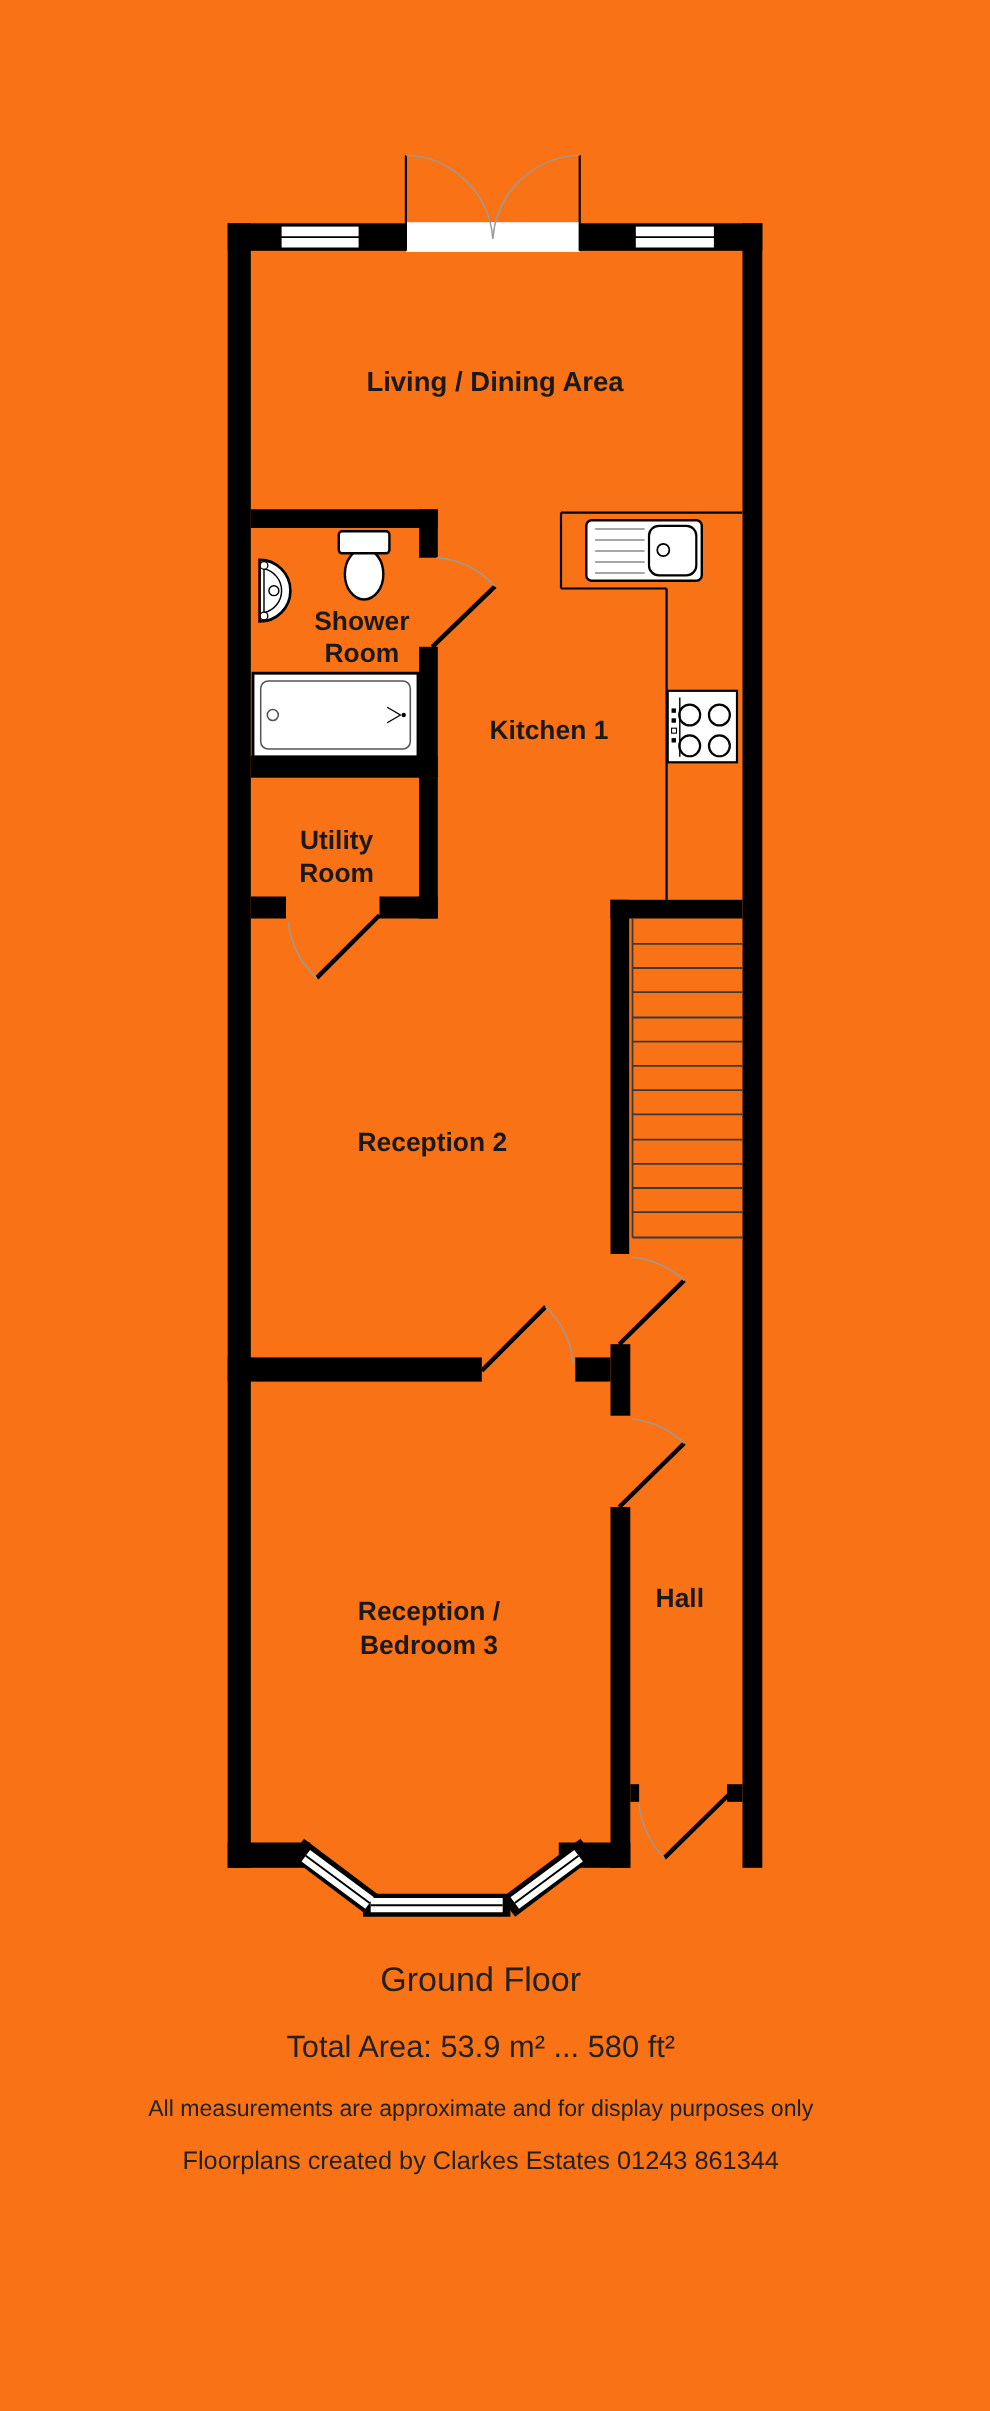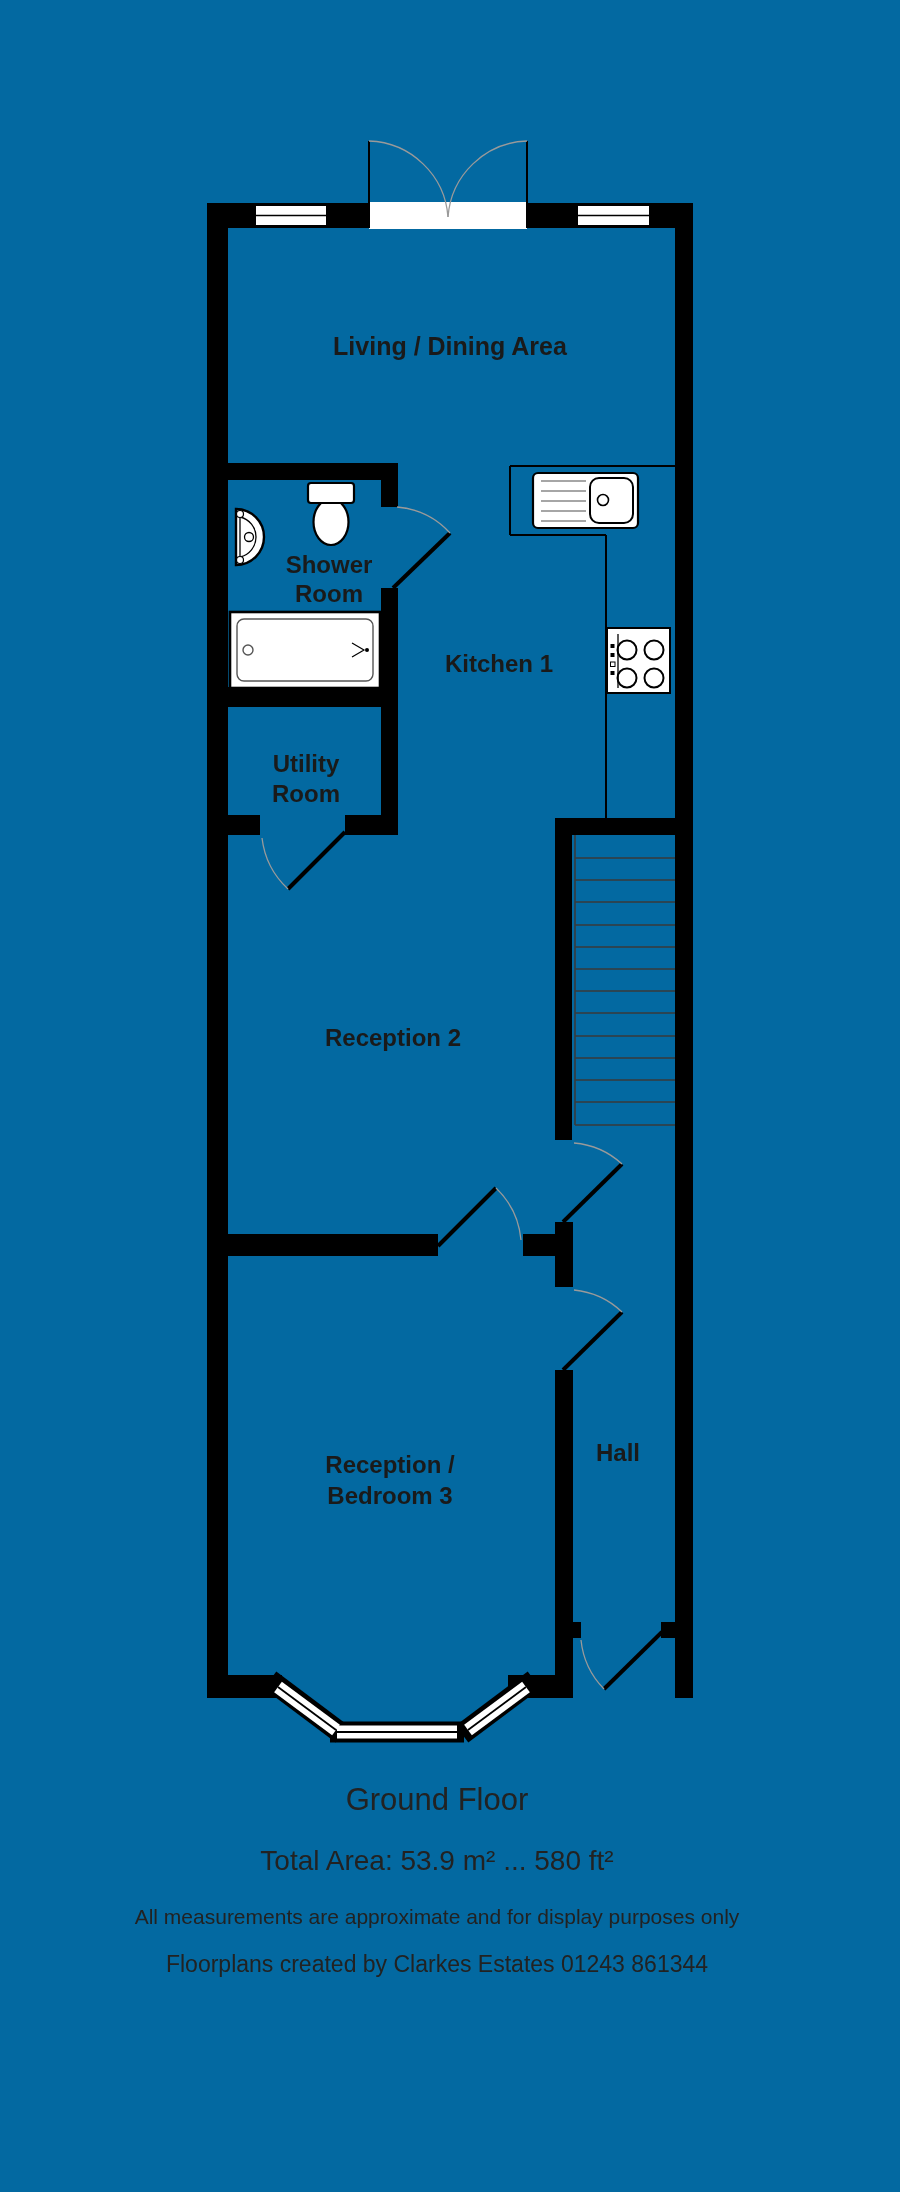--- a/index.html
+++ b/index.html
@@ -1,16 +1,16 @@
 <!DOCTYPE html>
 <html><head>
 <meta charset="utf-8">
 <style>
   html,body{margin:0;padding:0;background:#fff;}
-  .page{position:relative;width:900px;height:2192px;background:#0369a1;overflow:hidden;
+  .page{position:relative;width:900px;height:2192px;background:#f97316;overflow:hidden;
         font-family:"Liberation Sans", sans-serif;}
   svg{position:absolute;left:0;top:0;}
   .room-label{font-family:"Liberation Sans", sans-serif;font-weight:bold;font-size:24px;fill:#1a1a1a;}
   .room-label-lg{font-family:"Liberation Sans", sans-serif;font-weight:bold;font-size:25px;fill:#1a1a1a;}
   .footer-title{font-family:"Liberation Sans", sans-serif;font-weight:400;font-size:31px;fill:#222;}
   .footer-area{font-family:"Liberation Sans", sans-serif;font-weight:400;font-size:28px;fill:#222;}
   .footer-note{font-family:"Liberation Sans", sans-serif;font-weight:400;font-size:21px;fill:#222;}
   .footer-credit{font-family:"Liberation Sans", sans-serif;font-weight:400;font-size:23px;fill:#222;}
   .wall{fill:#000;stroke:none;}
   .thinline{stroke:#000;stroke-width:2;fill:none;}

